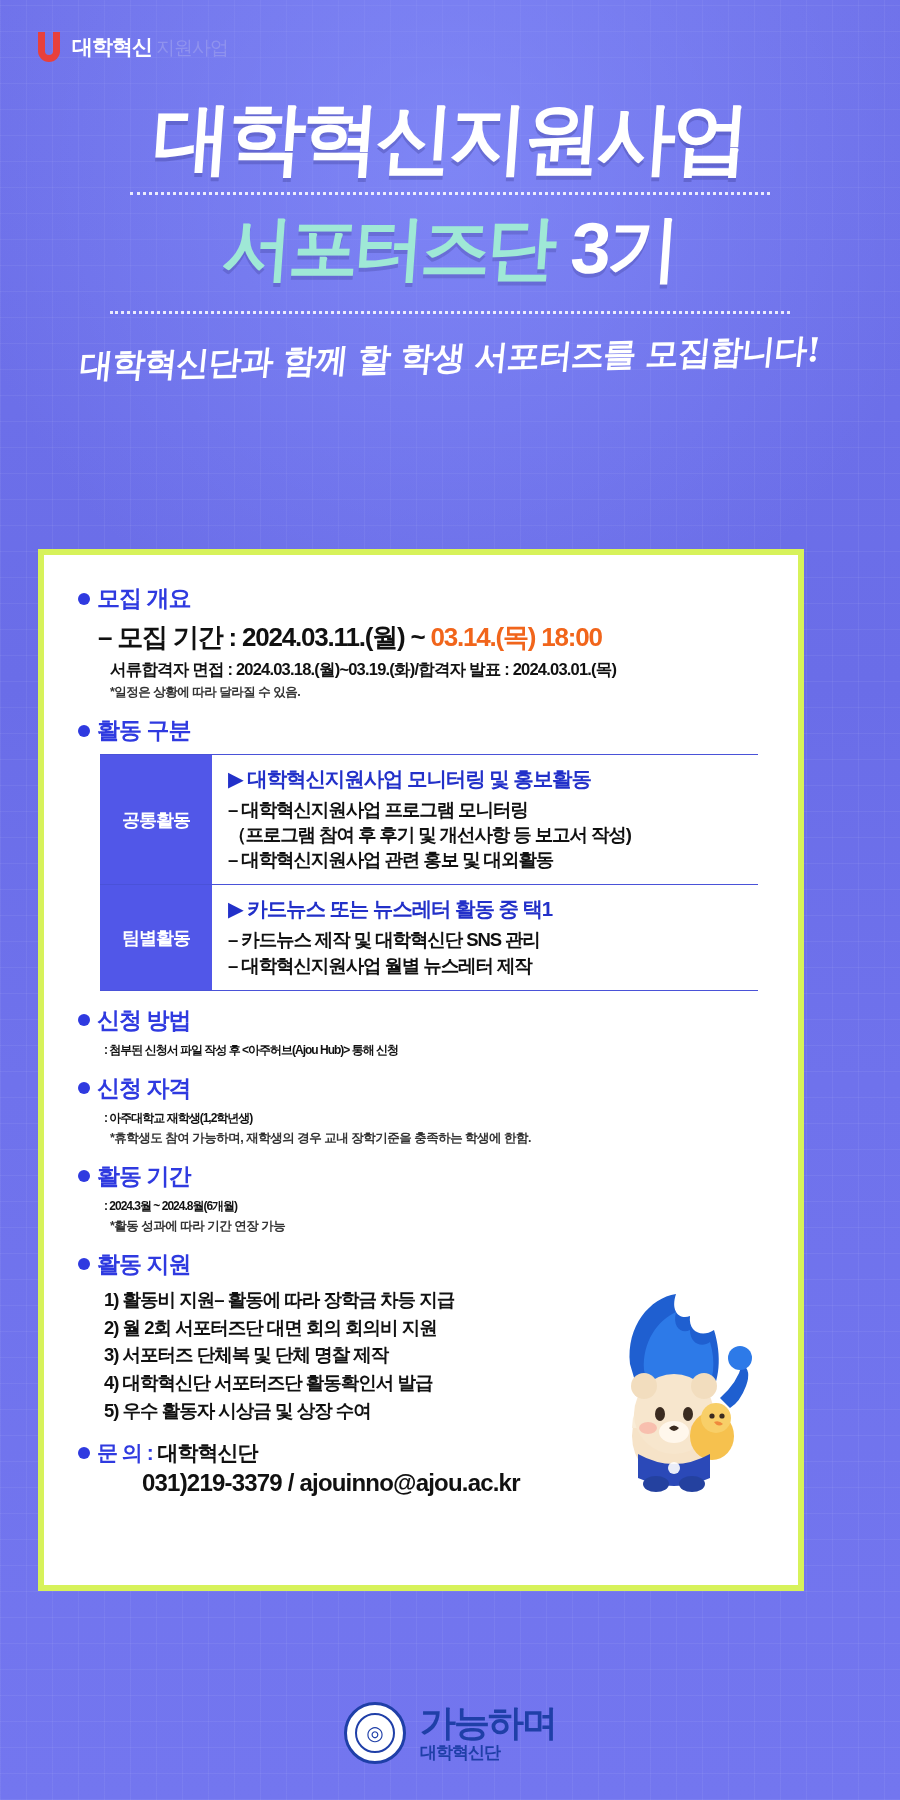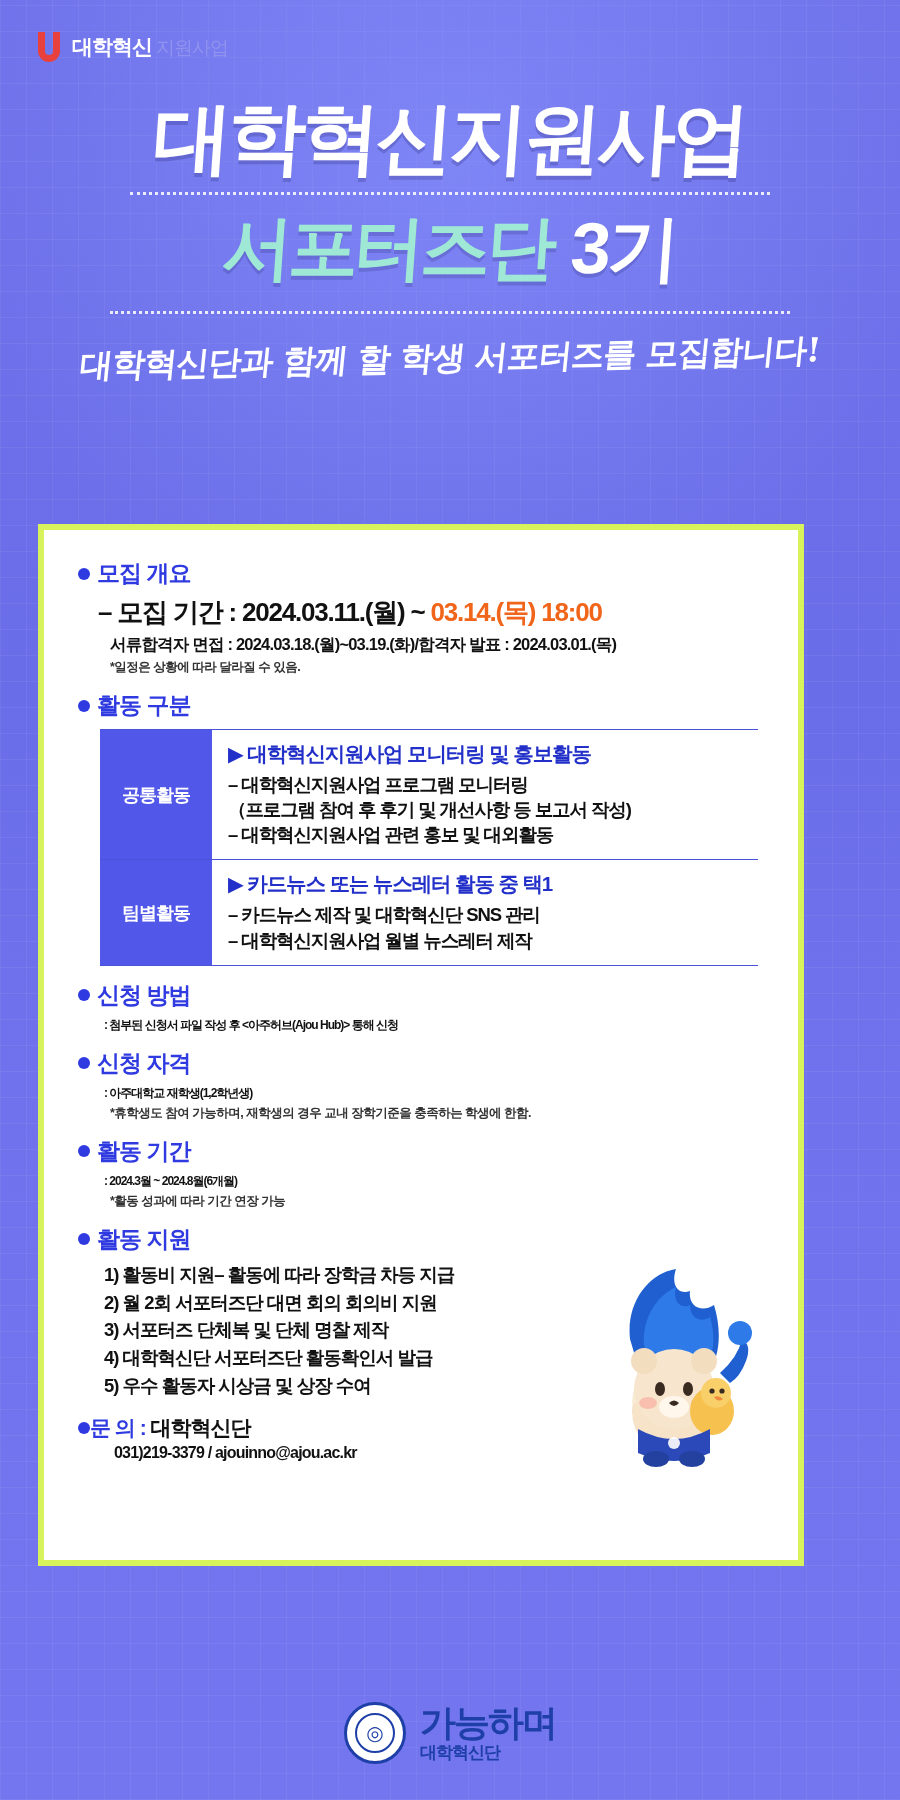--- a/index.html
+++ b/index.html
@@ -104,21 +104,21 @@
     margin-top:22px;
     font-size:33px; color:#ffffff; font-weight:bold;
     font-family:"DejaVu Serif", serif;
     letter-spacing:-1px;
     transform: skewX(-7deg) rotate(-1.2deg);
   }
 
   
   .card {
     position:absolute;
-    left:38px; top:524px; width:766px; height:1042px;
+    left:38px; top:549px; width:766px; height:1042px;
     background:#ffffff;
     border:6px solid #d7f25a;
     z-index:4;
     padding: 28px 34px 37px 34px;
   }
 
   .sec { margin-bottom: 14px; position:relative; }
   .sec-title {
     font-size:23px; font-weight:bold; color:#2f3ae0;
     letter-spacing:-1px;
@@ -171,28 +171,28 @@
     font-size:18.5px; font-weight:bold; color:#111; letter-spacing:-1.1px;
     line-height:1.36;
   }
 
   .list-num .li {
     font-size:18.5px; font-weight:bold; color:#111; letter-spacing:-1px;
     margin-left:26px; line-height:1.5;
   }
 
   .contact-row {
-    display:flex; align-items:flex-start; gap:0; margin-top:12px;
+    display:flex; align-items:flex-start; gap:7px; margin-top:12px;
   }
   .contact-main {
     font-size:21px; font-weight:bold; color:#2f3ae0; letter-spacing:-1px;
   }
   .contact-sub {
-    font-size:16px; font-weight:bold; color:#111; letter-spacing:-0.8px;
-    margin-left:36px; margin-top:2px;
+    font-size:24px; font-weight:bold; color:#111; letter-spacing:-0.8px;
+    margin-left:64px; margin-top:2px;
   }
 
   
   .mascot {
     position:absolute; right:18px; bottom:84px;
     width:210px; height:215px;
     z-index:6; pointer-events:none;
   }
 
   

